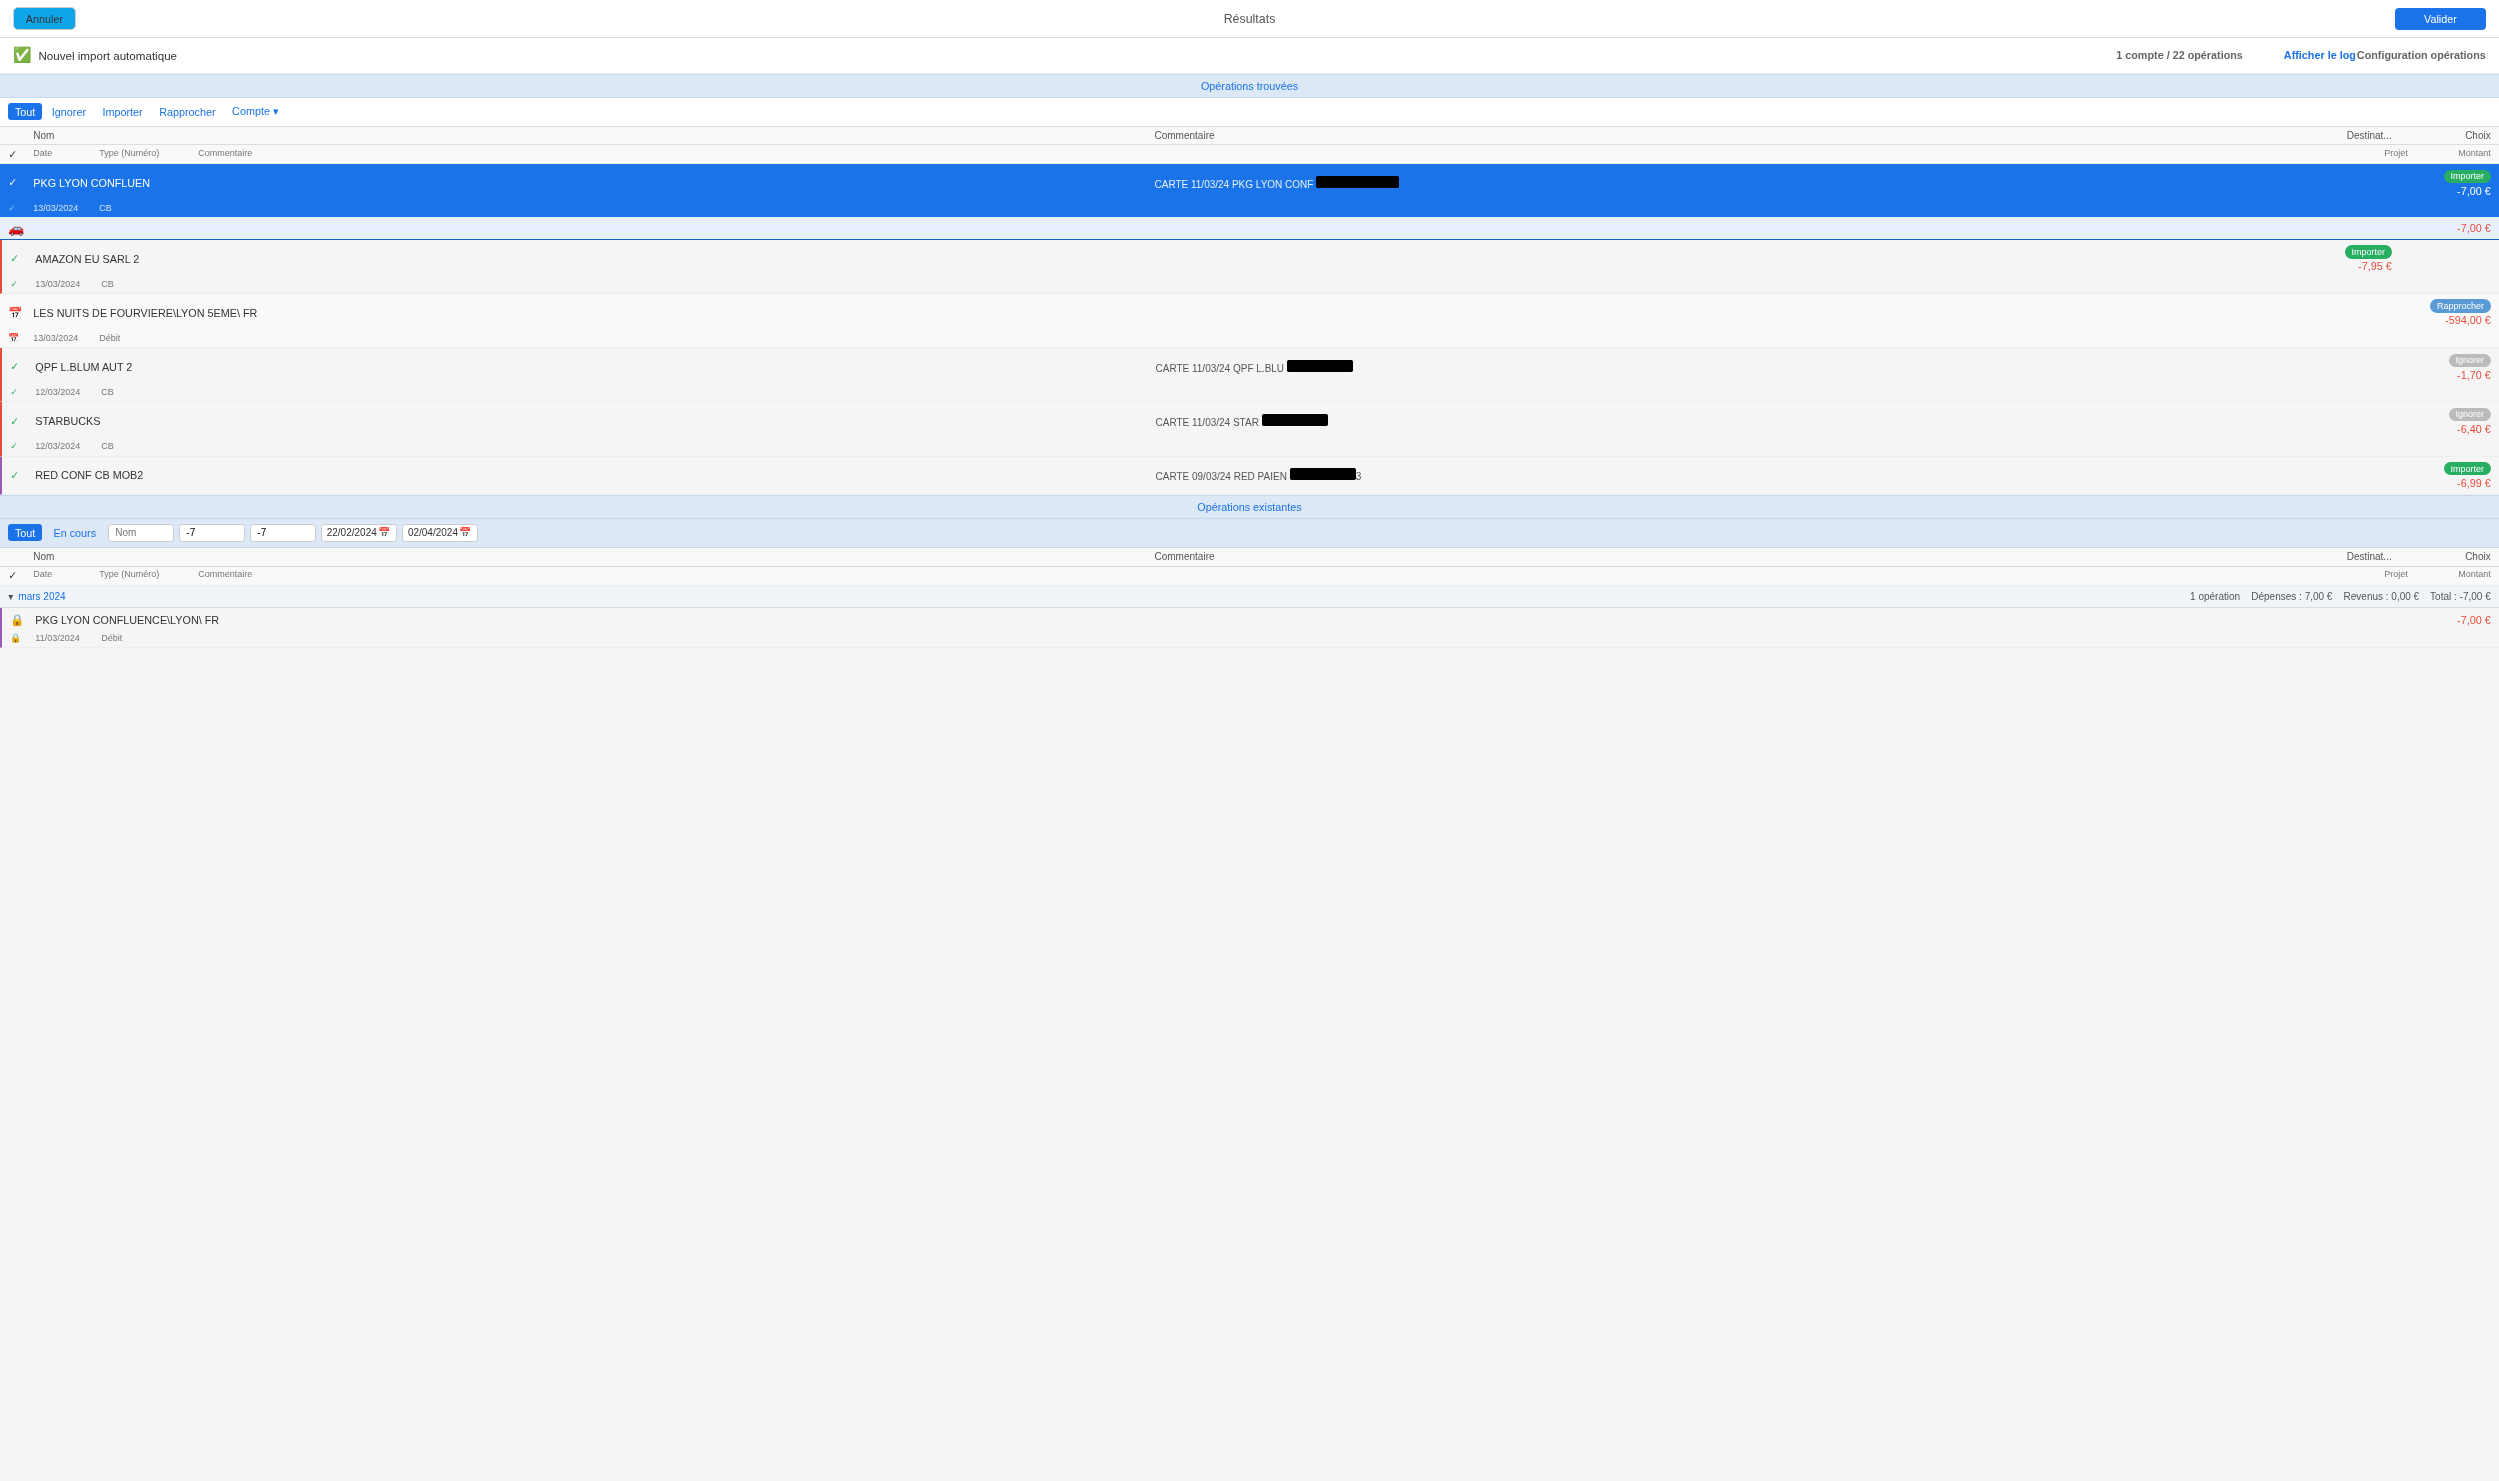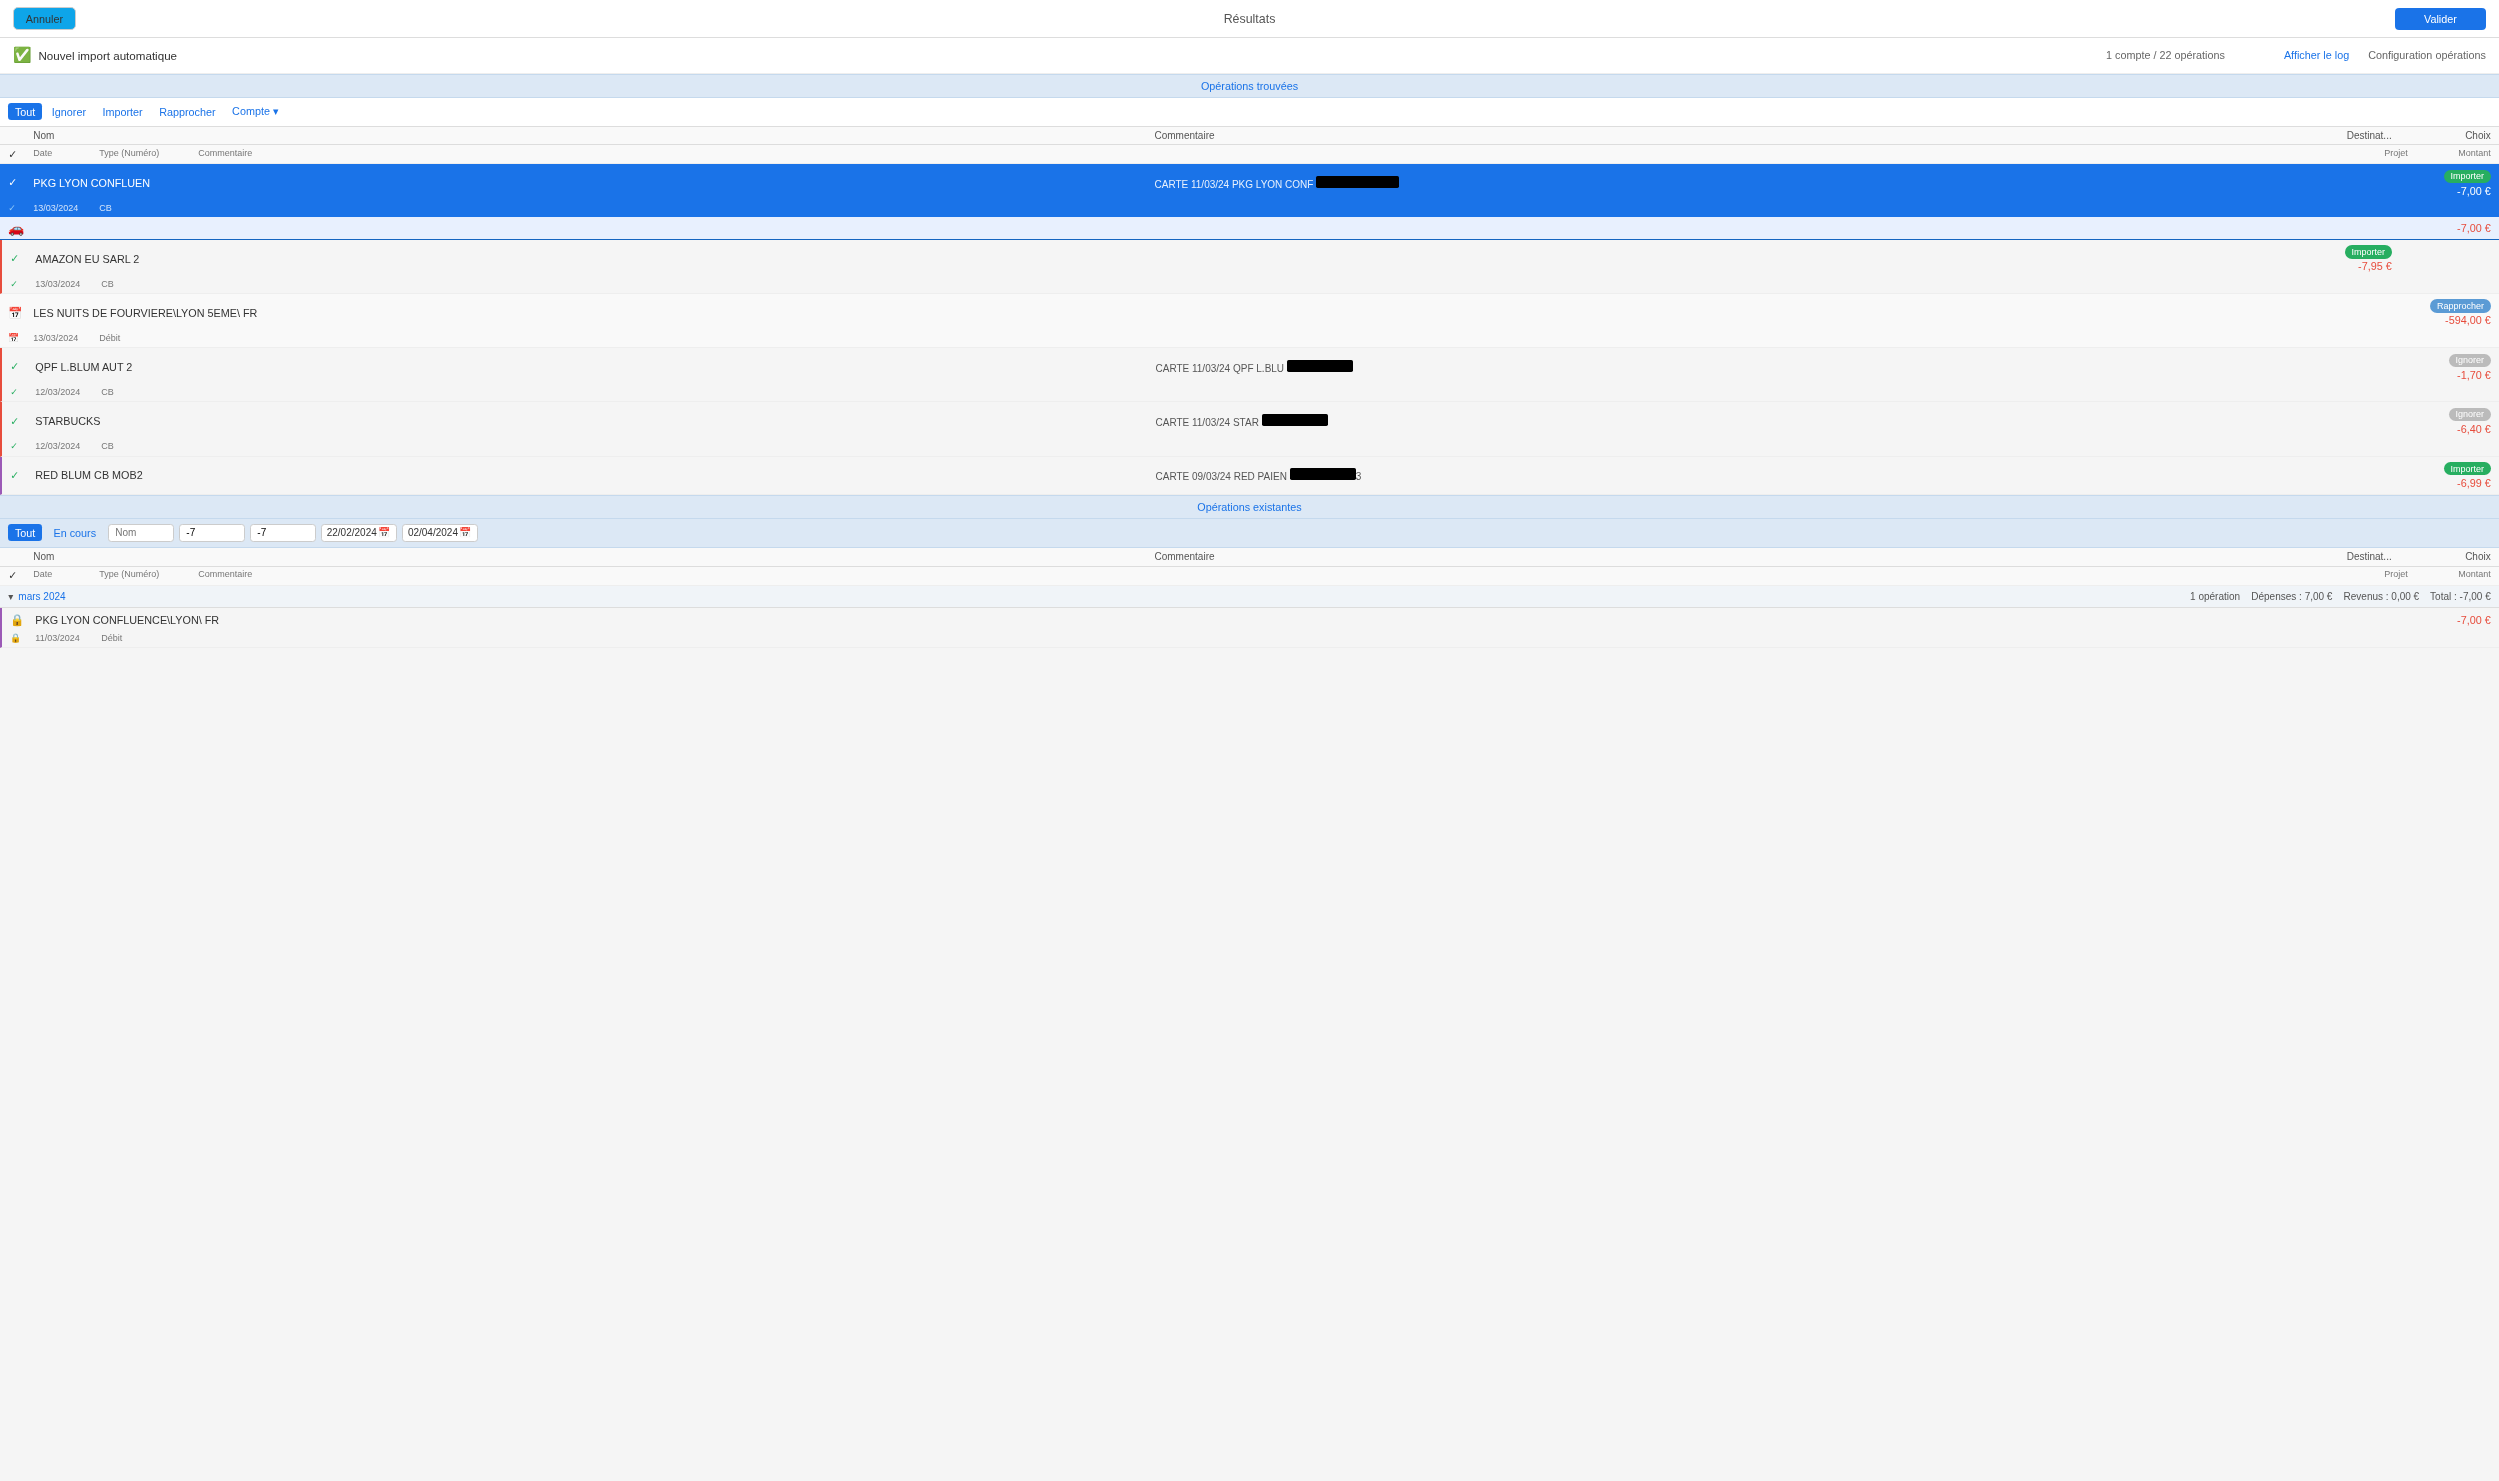--- a/index.html
+++ b/index.html
@@ -21,21 +21,21 @@
     }
 
     
     .import-row {
       display: flex; align-items: center; justify-content: space-between;
       background: #fff; padding: 8.3px 13.2px; border-bottom: 0.8px solid #eee;
     }
     .import-row-left { display: flex; align-items: center; gap: 6.6px; }
     .check-circle { color: #2ecc71; font-size: 15px; }
     .import-title { font-size: 11.6px; font-weight: 500; }
-    .import-row-right { display: flex; align-items: center; gap: 19px; font-size: 10.8px; color: #666; }
+    .import-row-right { display: flex; align-items: center; gap: 1px; font-size: 10.8px; color: #666; font-weight: bold; }
     .link-blue { color: #1a73e8; cursor: pointer; text-decoration: none; font-size: 10.8px; margin-left: 40px; }
 
     
     .section-header {
       background: #dce8f5; text-align: center; padding: 5px; font-size: 10.8px; color: #1a73e8;
       border-top: 0.8px solid #c5d9ed; border-bottom: 0.8px solid #c5d9ed;
     }
 
     
     .filter-bar {
@@ -248,21 +248,21 @@
         <span>CB</span>
         <span></span>
         <span></span>
         <span></span>
       </div>
     </div>
 
     <div style="border-left:2.5px solid #9b59b6; border-bottom:0.8px solid #eee;">
       <div style="display:grid; grid-template-columns: 25px 1fr 1fr 116px 99px; align-items:center; padding:5px 8.3px;">
         <span style="color:#27ae60;">✓</span>
-        <span style="font-weight:500; font-size:10.8px;">RED BLUM CB MOB2</span>
+        <span style="font-weight:500; font-size:10.8px;">RED CONF CB MOB2</span>
         <span style="font-size:10px; color:#555;">CARTE 09/03/24 RED PAIEN <span class="redacted" style="width:66px;"></span>3</span>
         <span></span>
         <div style="text-align:right;">
           <span class="badge badge-green">Importer</span>
           <div style="color:#e74c3c; font-size:10.8px; margin-top:1.7px;">-6,99 €</div>
         </div>
       </div>
 
     </div>
 

